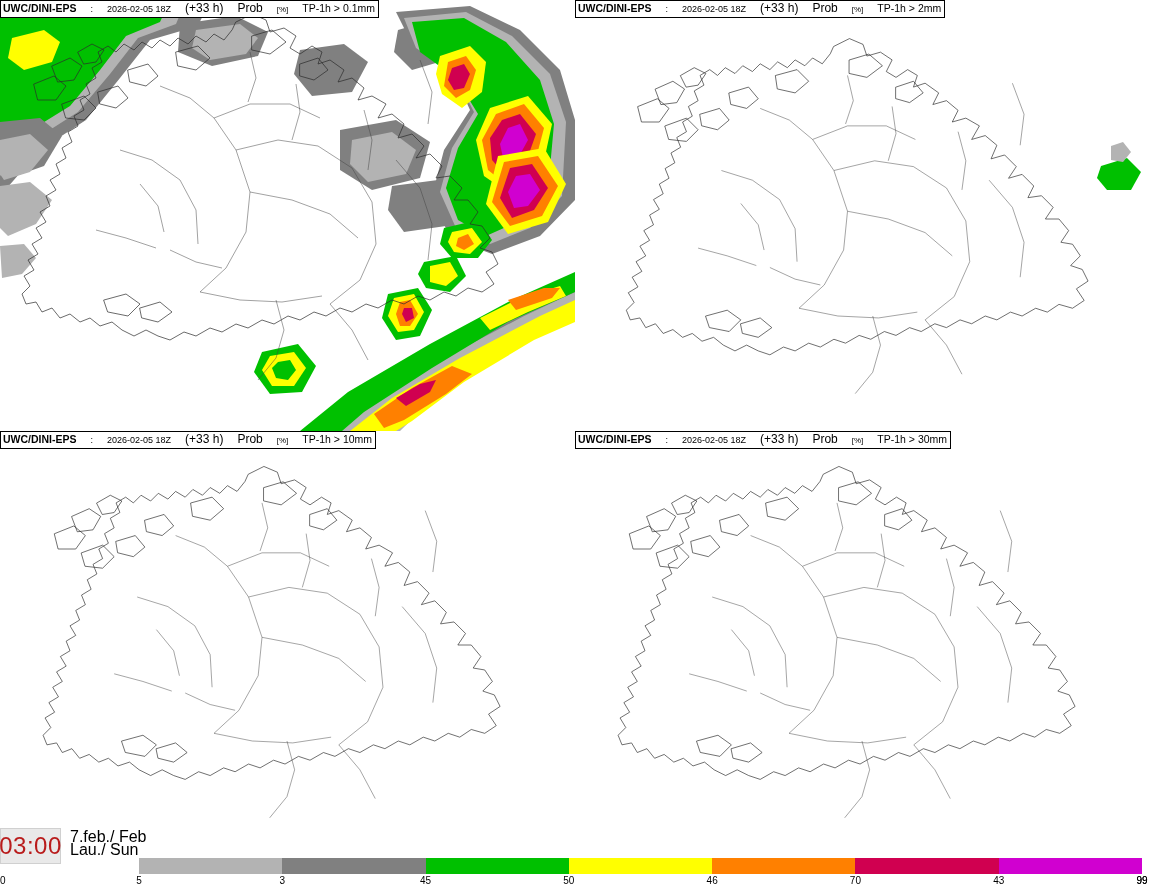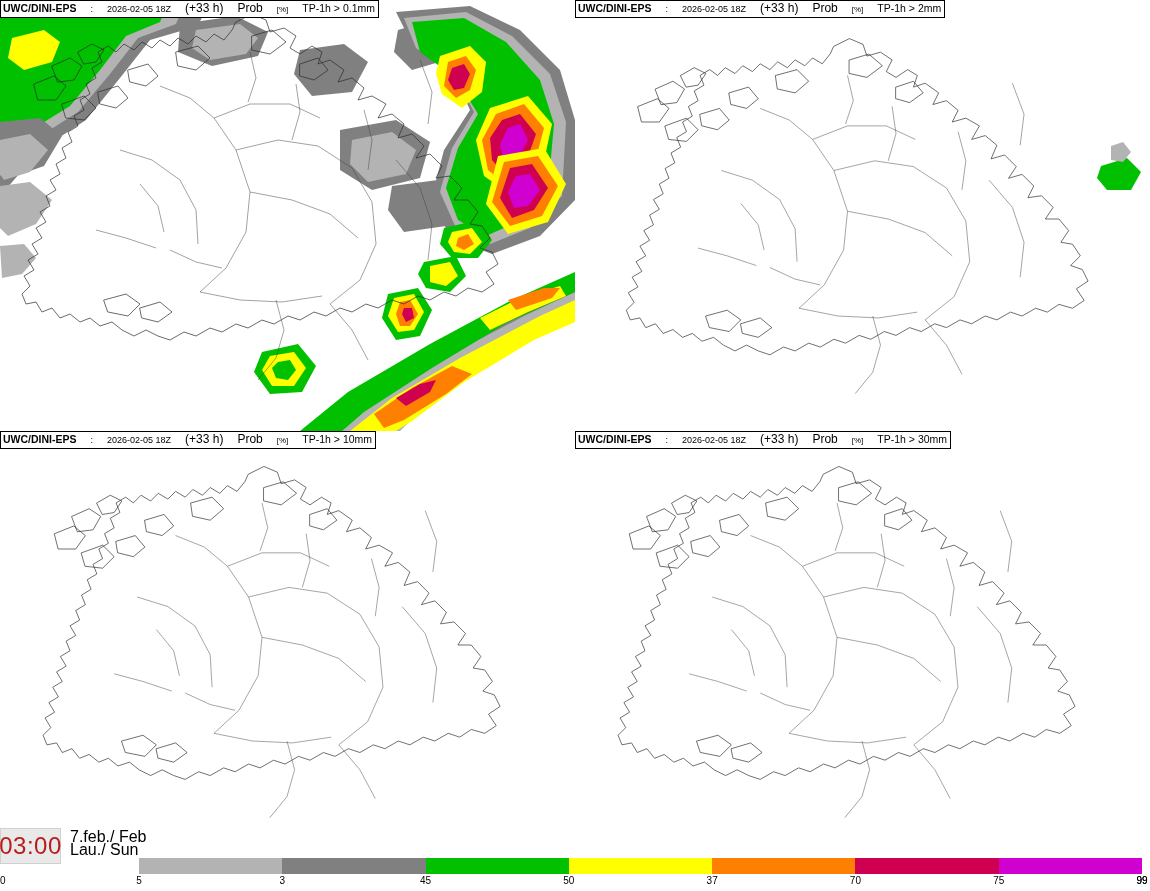--- a/index.html
+++ b/index.html
@@ -496,23 +496,23 @@
           <div class="cb-seg" style="background: rgb(255, 255, 0);"></div>
           <div class="cb-seg" style="background: rgb(255, 128, 0);"></div>
           <div class="cb-seg" style="background: rgb(208, 0, 80);"></div>
           <div class="cb-seg" style="background: rgb(208, 0, 208);"></div>
         </div>
       <div class="cb-ticks" id="colorbar-ticks">
           <div class="cb-tick" style="left: 0%;">5</div>
           <div class="cb-tick" style="left: 14.2857%;">3</div>
           <div class="cb-tick" style="left: 28.5714%;">45</div>
           <div class="cb-tick" style="left: 42.8571%;">50</div>
-          <div class="cb-tick" style="left: 57.1429%;">37</div>
+          <div class="cb-tick" style="left: 57.1429%;">46</div>
           <div class="cb-tick" style="left: 71.4286%;">70</div>
-          <div class="cb-tick" style="left: 85.7143%;">75</div>
+          <div class="cb-tick" style="left: 85.7143%;">43</div>
           <div class="cb-tick" style="left: 100%;">99</div>
           <div class="cb-tick" style="left: 100%;">99</div>
         </div>
     </div>
 
   </div>
 
 </div>
 
 </body></html>

